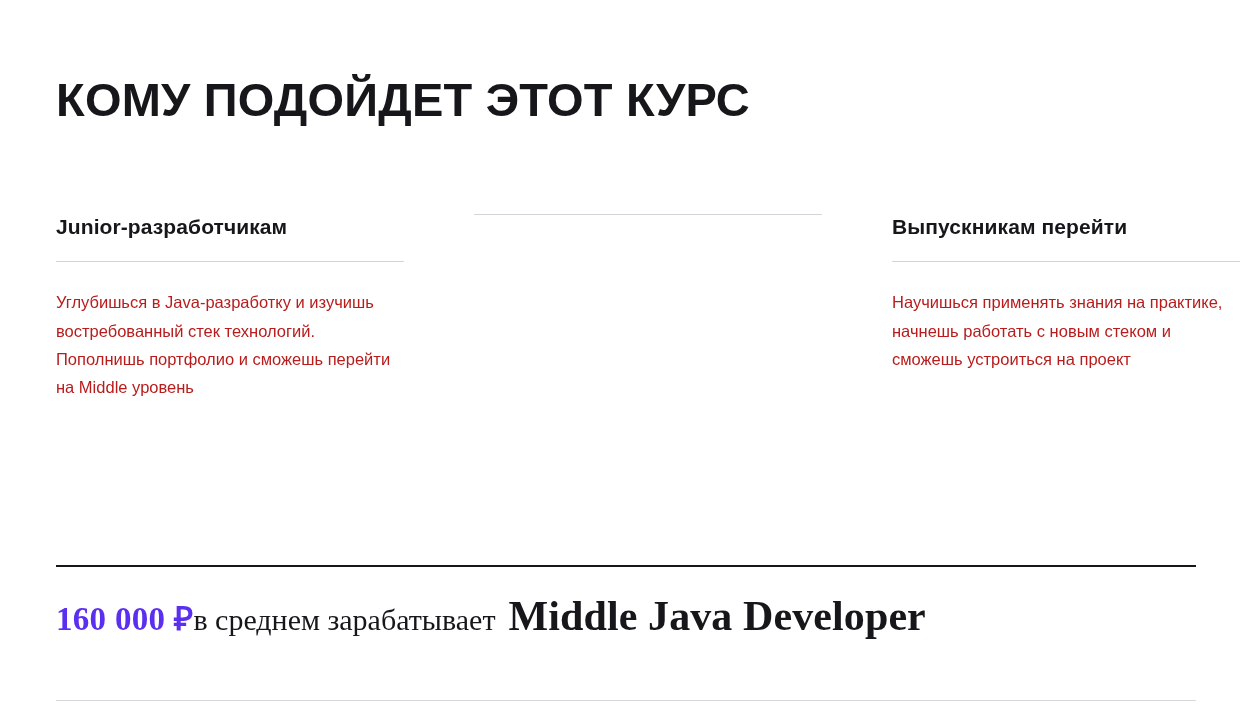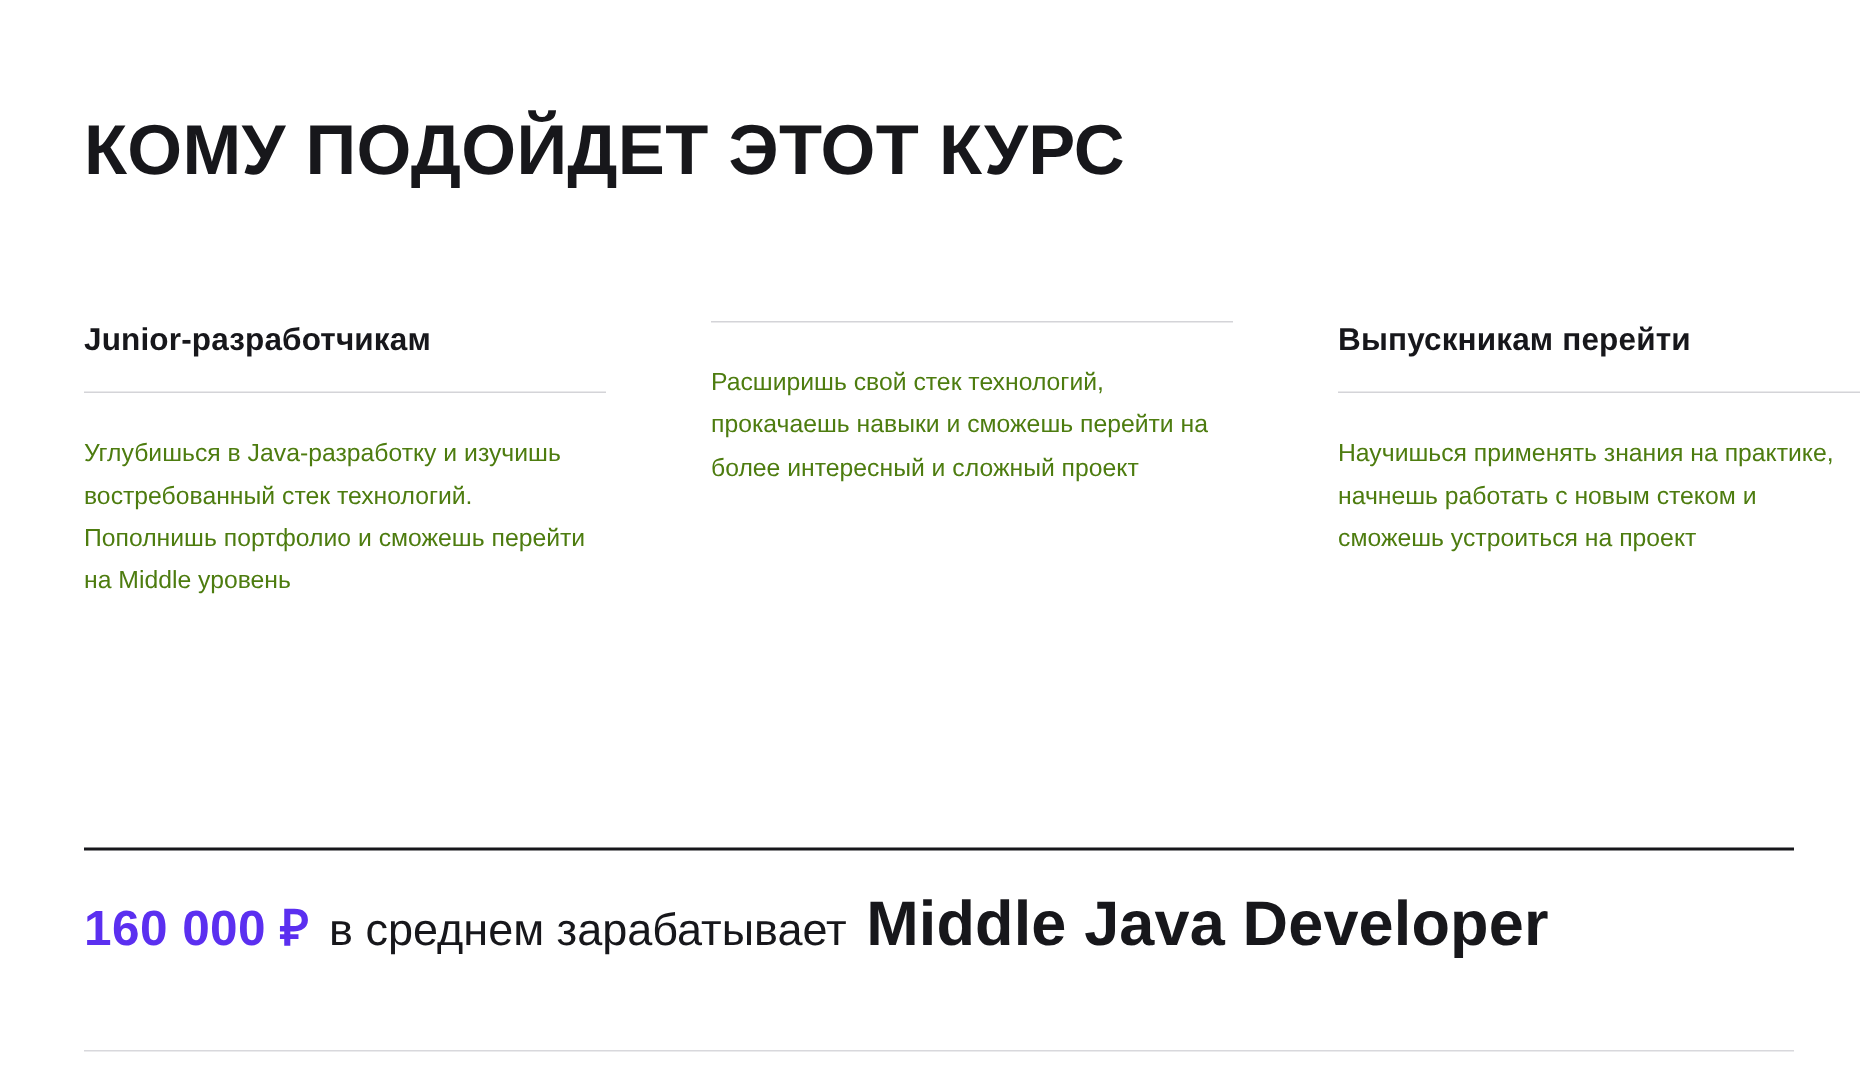--- a/index.html
+++ b/index.html
@@ -53,51 +53,52 @@
   }
   .card-divider {
     height: 1px;
     background: #d4d4d8;
     width: 100%;
   }
   .card-text {
     margin-top: 26px;
     font-size: 16.5px;
     line-height: 1.72;
-    color: #4d7c0f;
+    color: #b91c1c;
     max-width: 340px;
   }
   .bottom-divider {
     position: absolute;
     left: 56px;
     top: 565px;
     width: 1140px;
     height: 2px;
     background: #17171b;
   }
   .salary-row {
     position: absolute;
     left: 56px;
     top: 592px;
     width: 1180px;
     display: flex;
     align-items: baseline;
     white-space: nowrap;
+    font-family: Liberation Serif, serif;
   }
   .salary-amount {
     font-size: 33px;
     font-weight: 700;
     color: #5b2ff0;
     letter-spacing: 0.3px;
   }
   .salary-middle {
     font-size: 30px;
     font-weight: 400;
     color: #17171b;
-    margin-left: 13px;
+    margin-left: 0;
   }
   .salary-role {
     font-size: 42px;
     font-weight: 700;
     color: #17171b;
     margin-left: 13px;
     letter-spacing: 0.1px;
   }
   .footer-divider {
     position: absolute;
@@ -118,21 +119,20 @@
   <div class="cards">
 
     <div class="card">
       <div class="card-title">Junior-разработчикам</div>
       <div class="card-divider"></div>
       <div class="card-text">Углубишься в Java-разработку и изучишь востребованный стек технологий. Пополнишь портфолио и сможешь перейти на Middle уровень</div>
     </div>
 
     <div class="card">
       <div class="card-divider"></div>
-      <div class="card-text">Расширишь свой стек технологий, прокачаешь навыки и сможешь перейти на более интересный и сложный проект</div>
     </div>
 
     <div class="card">
       <div class="card-title">Выпускникам перейти</div>
       <div class="card-divider"></div>
       <div class="card-text">Научишься применять знания на практике, начнешь работать с новым стеком и сможешь устроиться на проект</div>
     </div>
 
   </div>
 

